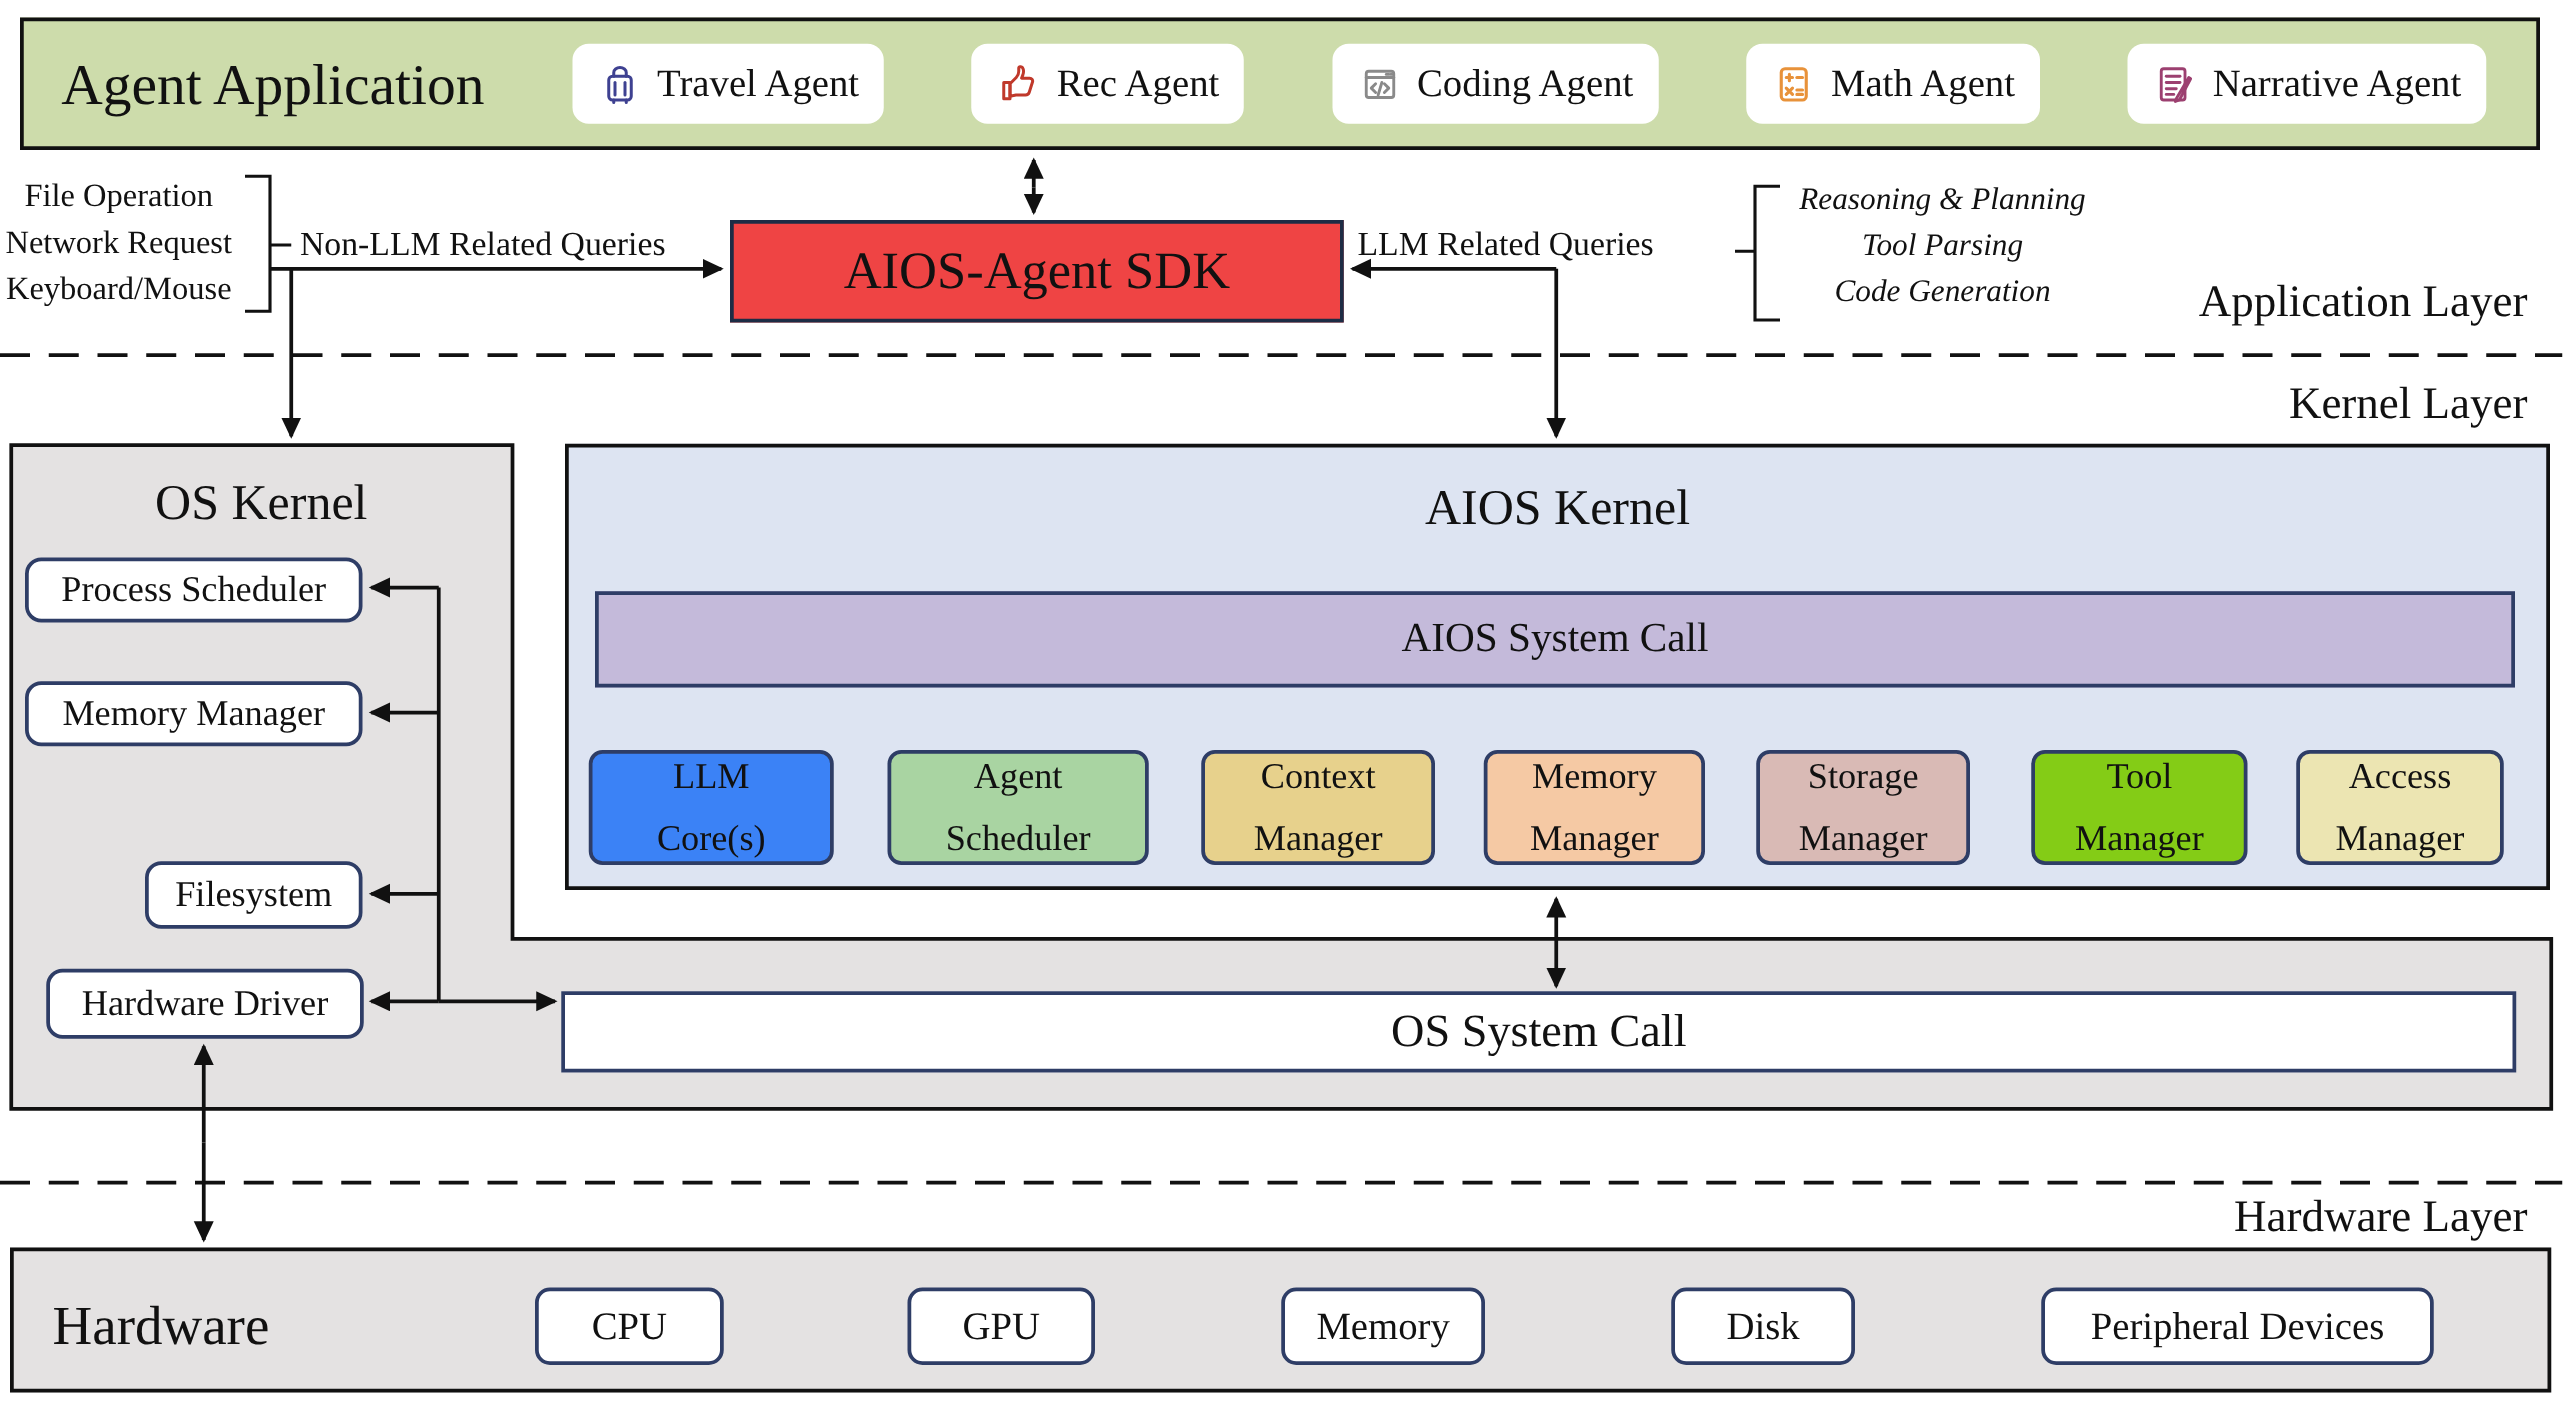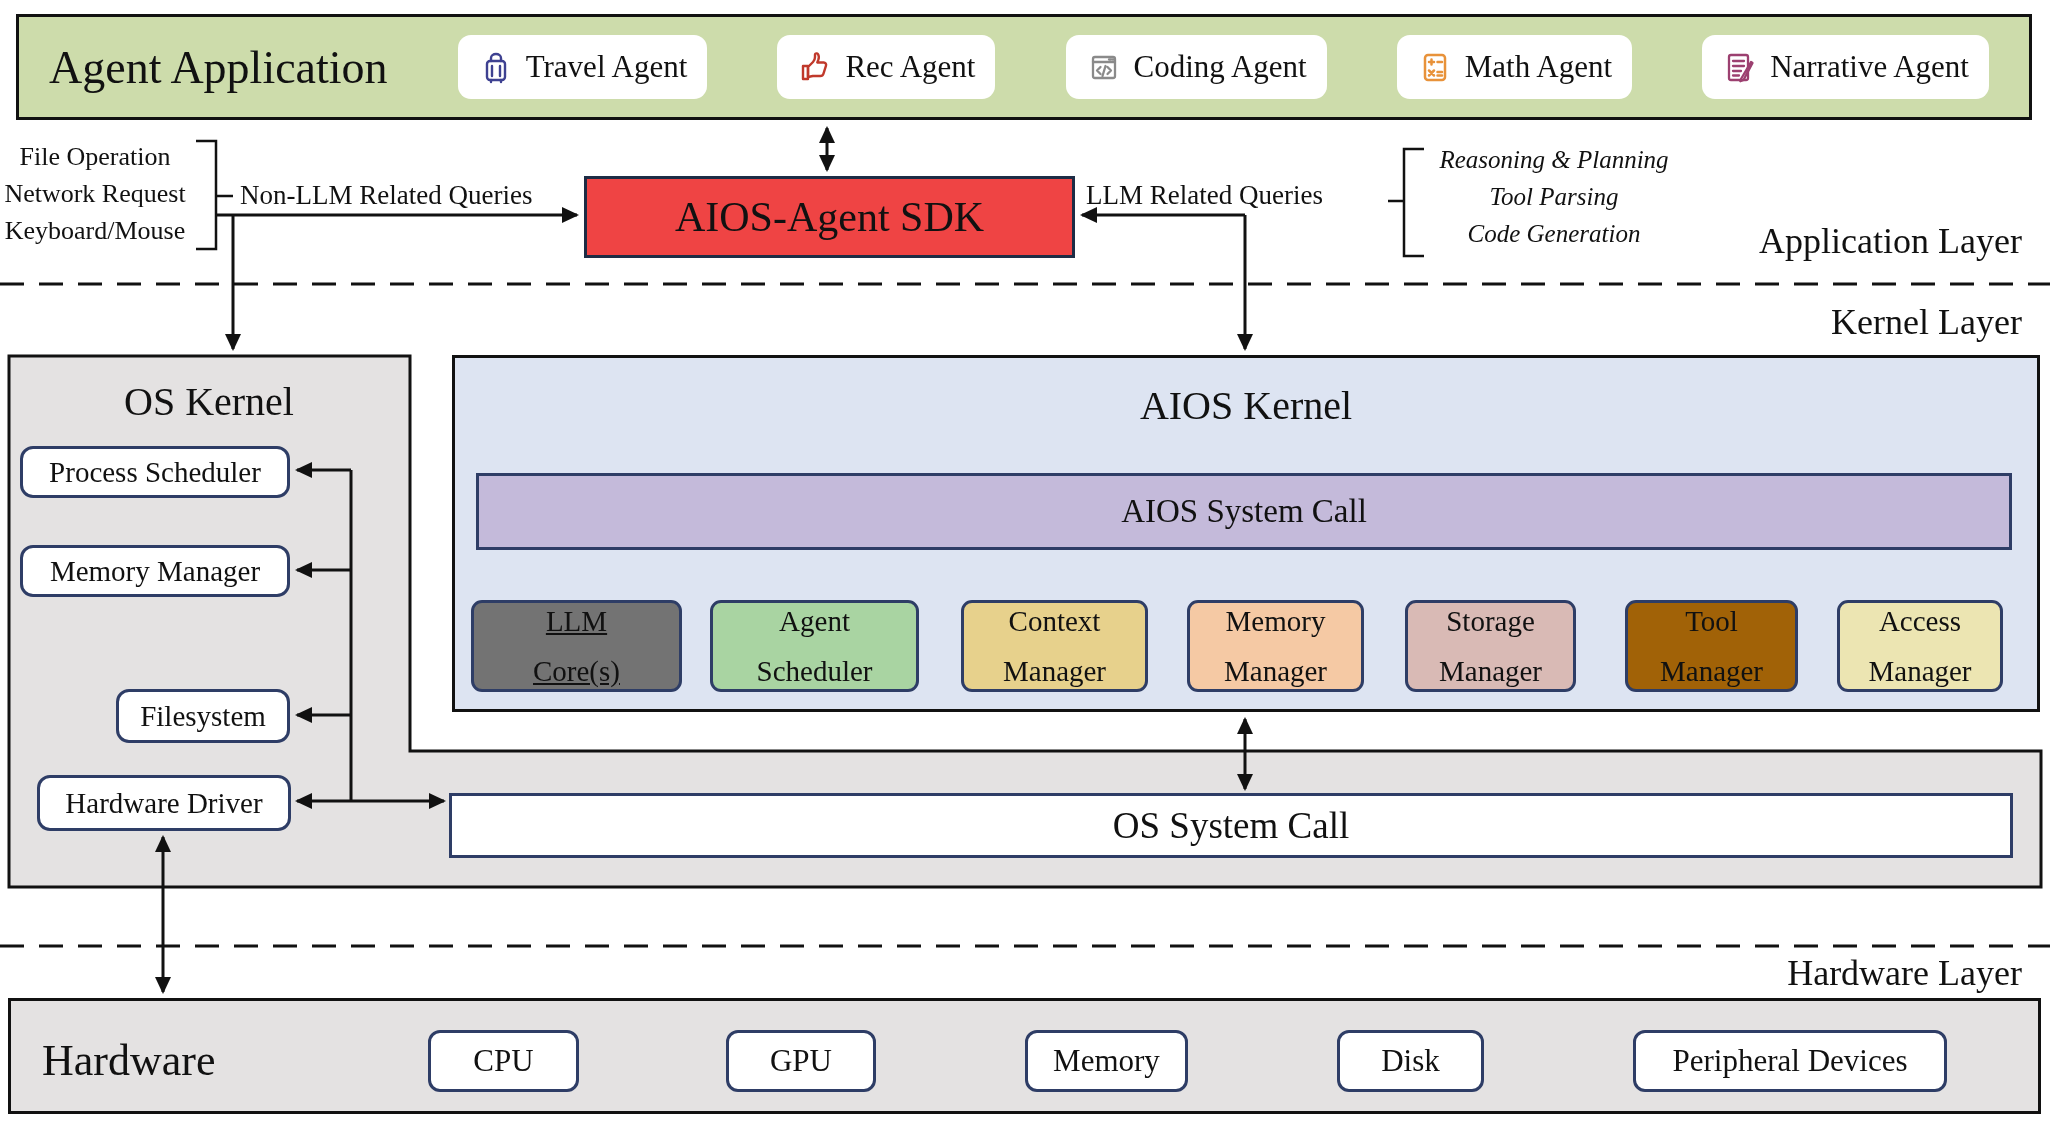--- a/index.html
+++ b/index.html
@@ -182,41 +182,41 @@
 <div class="abs" id="os-kernel-title">OS Kernel</div>
 <div class="abs pk-box" style="left:20px;top:446px;width:270px;height:52px;">Process Scheduler</div>
 <div class="abs pk-box" style="left:20px;top:545px;width:270px;height:52px;">Memory Manager</div>
 <div class="abs pk-box" style="left:116px;top:689px;width:174px;height:54px;">Filesystem</div>
 <div class="abs pk-box" style="left:37px;top:775px;width:254px;height:56px;">Hardware Driver</div>
 
 <div class="abs box-border" id="aios-kernel"></div>
 <div class="abs" id="aios-kernel-title">AIOS Kernel</div>
 <div class="abs" id="aios-syscall">AIOS System Call</div>
 
-<div class="abs module-box" style="left: 471px; width: 211px; background-color: #737373; text-decoration: underline;">
+<div class="abs module-box" style="left: 471px; width: 196px; background-color: #3b82f6;">
   <span>LLM</span>
     <span>Core(s)</span>
 </div>
 <div class="abs module-box" style="left: 710px; width: 209px; background-color: rgb(169, 212, 162);">
   <span>Agent</span>
     <span>Scheduler</span>
 </div>
 <div class="abs module-box" style="left: 961px; width: 187px; background-color: rgb(231, 209, 140);">
   <span>Context</span>
     <span>Manager</span>
 </div>
 <div class="abs module-box" style="left: 1187px; width: 177px; background-color: rgb(245, 201, 164);">
   <span>Memory</span>
     <span>Manager</span>
 </div>
 <div class="abs module-box" style="left: 1405px; width: 171px; background-color: rgb(217, 186, 181);">
   <span>Storage</span>
     <span>Manager</span>
 </div>
-<div class="abs module-box" style="left: 1625px; width: 173px; background-color: #a16207;">
+<div class="abs module-box" style="left: 1625px; width: 173px; background-color: #84cc16;">
   <span>Tool</span>
     <span>Manager</span>
 </div>
 <div class="abs module-box" style="left: 1837px; width: 166px; background-color: rgb(236, 229, 178);">
   <span>Access</span>
     <span>Manager</span>
 </div>
 
 <div class="abs" id="os-syscall">OS System Call</div>
 

